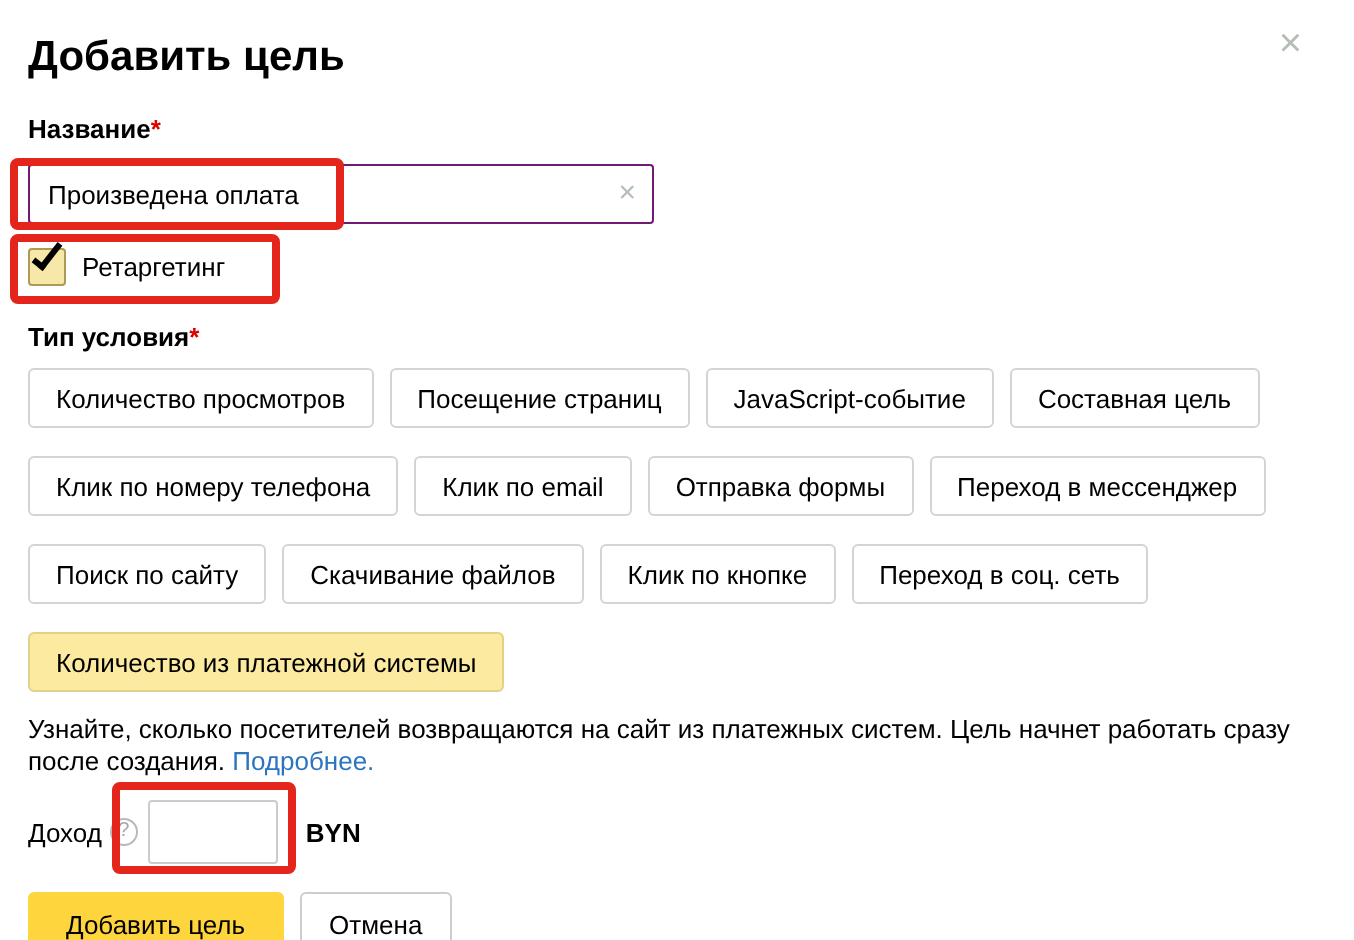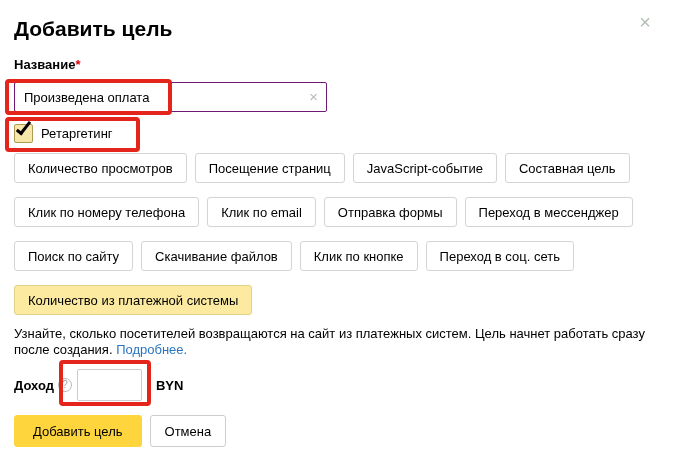--- a/index.html
+++ b/index.html
@@ -69,21 +69,21 @@
     font-size: 13px; color: #000; cursor: pointer; white-space: nowrap;
     font-family: "Liberation Sans", sans-serif;
   }
   .chip.is-selected { background: #fbeaa0; border-color: #e3d189; }
   .chip-break { width: 100%; height: 0; }
 
   .description { margin-top: 11px; width: 652px; font-size: 13px; line-height: 16px; color: #000; }
   .more-link { color: #2b75c0; text-decoration: none; cursor: pointer; }
 
   .revenue-row { margin-top: 11px; height: 32px; display: flex; align-items: center; }
-  .revenue-label { font-size: 13px; font-weight: bold; }
+  .revenue-label { font-size: 13px; font-weight: normal; }
   .help-icon {
     margin-left: 4px; width: 14px; height: 14px; flex: 0 0 14px;
     border: 1px solid #b9b9b9; border-radius: 50%;
     color: #a6a6a6; font-size: 10px; line-height: 12px; text-align: center;
     cursor: pointer;
   }
   .rev-input-wrap { position: relative; margin-left: 5px; width: 65px; height: 32px; }
   .rev-input {
     width: 65px; height: 32px; border: 1px solid #ccc; border-radius: 2px;
     padding: 0 6px; font-size: 13px; background: #fff; outline: none;
@@ -120,20 +120,23 @@
   </div>
 
   <label class="checkbox-row is-selected">
     <div class="annotation-box box-check"></div>
     <span class="checkbox">
       <span class="checkmark"></span>
     </span>
     <span class="checkbox-label">Ретаргетинг</span>
   </label>
 
+  <div class="field-label">
+    <span>Тип условия</span><span class="req">*</span>
+  </div>
 
   <div class="chips">
     <span class="chip">Количество просмотров</span>
     <span class="chip">Посещение страниц</span>
     <span class="chip">JavaScript-событие</span>
     <span class="chip">Составная цель</span>
     <span class="chip-break"></span>
     <span class="chip">Клик по номеру телефона</span>
     <span class="chip">Клик по email</span>
     <span class="chip">Отправка формы</span>

